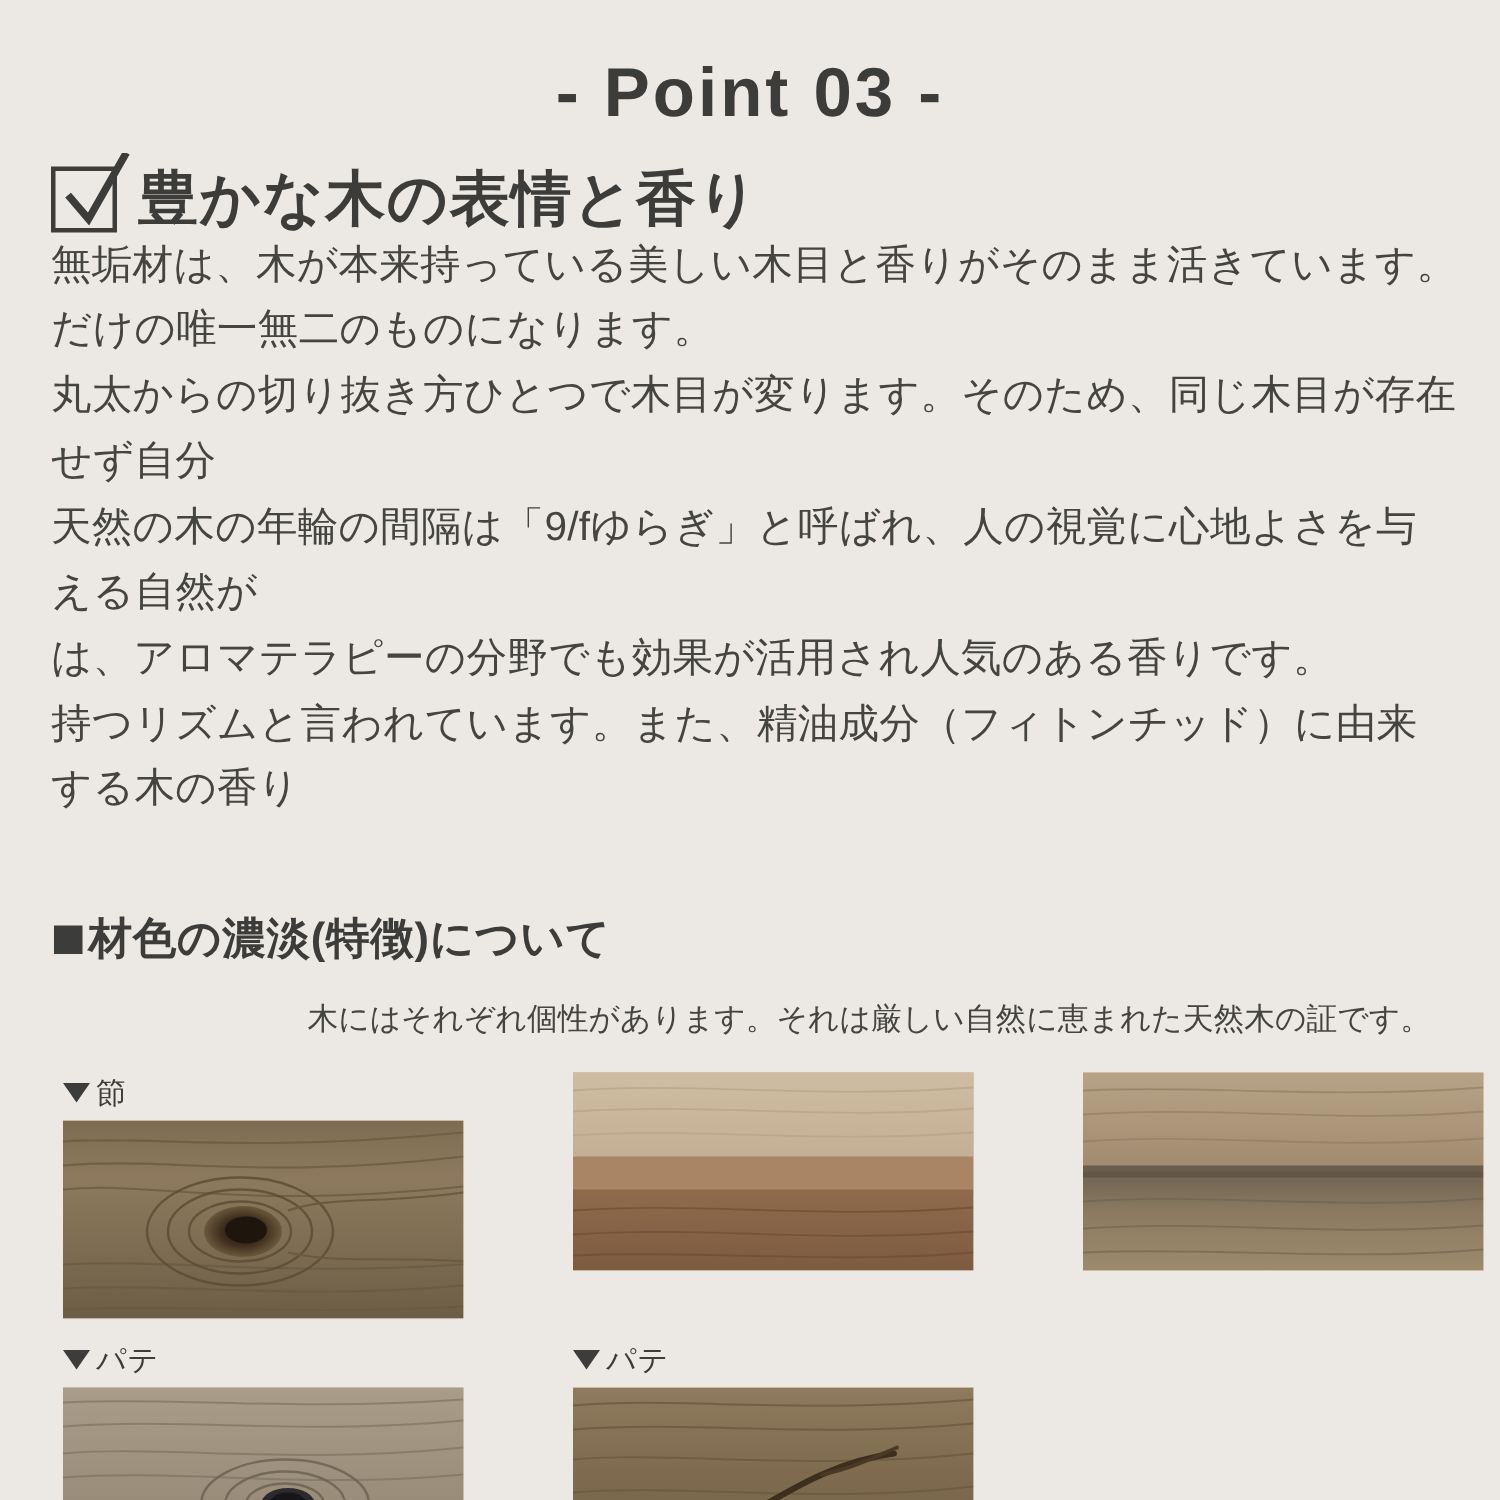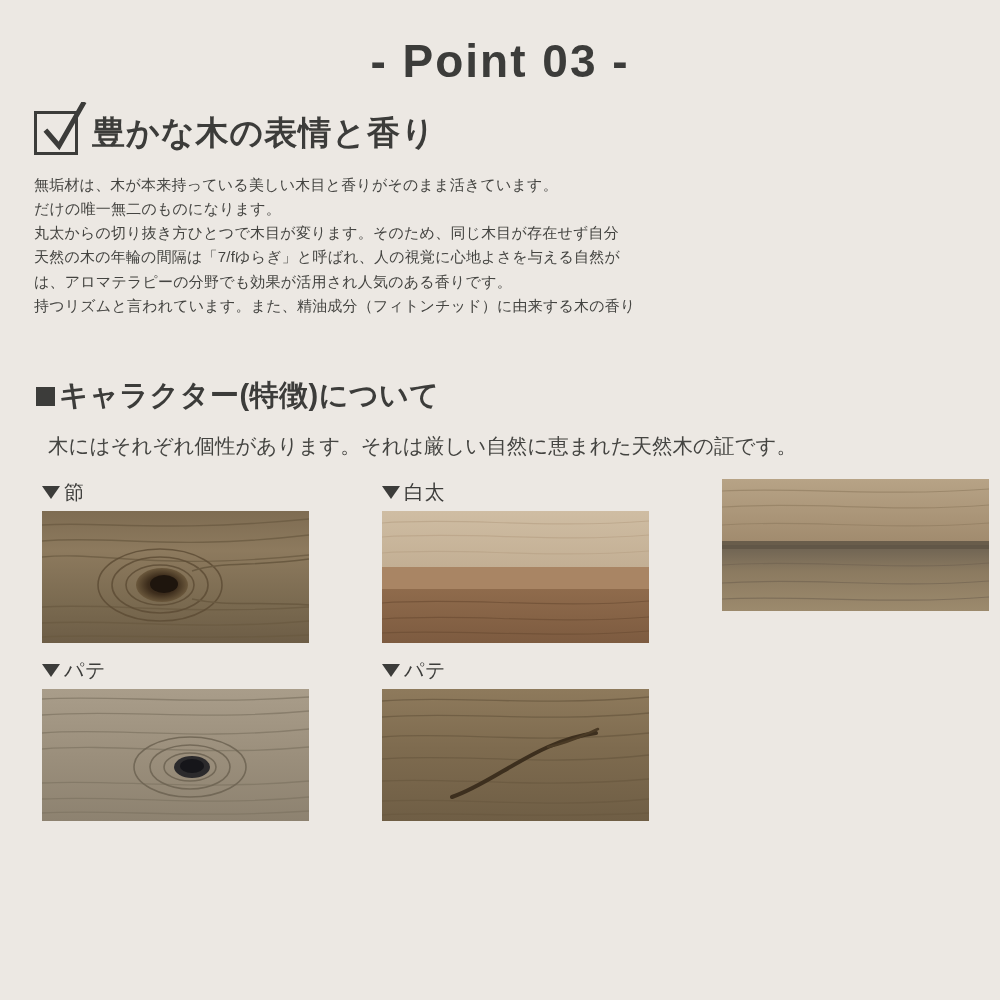--- a/index.html
+++ b/index.html
@@ -41,32 +41,31 @@
   .check-box {
     width: 44px;
     height: 44px;
     border: 3px solid #3c3c3a;
     position: relative;
     flex: 0 0 auto;
     margin-right: 14px;
   }
   .check-box svg { position: absolute; left: 4px; top: -12px; }
   .heading-text {
-    font-size: 33px;
+    font-size: 40px;
     font-weight: bold;
     color: #3c3c3a;
     letter-spacing: 1px;
     line-height: 1;
   }
 
   
   .body-block {
-    margin-top: 18px;
     padding-left: 6px;
-    font-size: 15px;
+    font-size: 27px;
     line-height: 1.62;
     color: #444441;
     letter-spacing: 0.2px;
   }
   .body-block p { margin: 0; }
   .body-block p + p { margin-top: 0px; }
 
   
   .section2 {
     margin-top: 58px;
@@ -87,21 +86,21 @@
     background: #3c3c3a;
     margin-right: 4px;
   }
   .section2-body {
     margin-top: 14px;
     padding-left: 8px;
     font-size: 20.5px;
     line-height: 1.6;
     color: #444441;
   }
-  .section2-body p { margin: 4px; }
+  .section2-body p { margin: 18px; text-align: right; }
 
   
   .grid {
     margin-top: 16px;
     padding-left: 6px;
     display: grid;
     grid-template-columns: 320px 320px 320px;
     column-gap: 20px;
     row-gap: 14px;
   }
@@ -144,29 +143,29 @@
         <polyline points="6,30 18,44 42,2" fill="none" stroke="#3c3c3a" stroke-width="5" stroke-linecap="square" stroke-linejoin="miter"></polyline>
       </svg>
     </div>
     <div class="heading-text">豊かな木の表情と香り</div>
   </div>
 
   <div class="body-block">
     <p>無垢材は、木が本来持っている美しい木目と香りがそのまま活きています。</p>
     <p>だけの唯一無二のものになります。</p>
     <p>丸太からの切り抜き方ひとつで木目が変ります。そのため、同じ木目が存在せず自分</p>
-    <p>天然の木の年輪の間隔は「7/fゆらぎ」と呼ばれ、人の視覚に心地よさを与える自然が</p>
+    <p>天然の木の年輪の間隔は「9/fゆらぎ」と呼ばれ、人の視覚に心地よさを与える自然が</p>
     <p>は、アロマテラピーの分野でも効果が活用され人気のある香りです。</p>
     <p>持つリズムと言われています。また、精油成分（フィトンチッド）に由来する木の香り</p>
   </div>
 
   <div class="section2">
     <div class="section2-heading">
       <span class="sq"></span>
-      <span>キャラクター(特徴)について</span>
+      <span>材色の濃淡(特徴)について</span>
     </div>
     <div class="section2-body">
       <p>木にはそれぞれ個性があります。それは厳しい自然に恵まれた天然木の証です。</p>
     </div>
 
     <div class="grid">
 
       <div class="cell">
         <div class="cell-label">
           <span class="tri"></span>
@@ -203,24 +202,20 @@
             </g>
             <ellipse cx="120" cy="74" rx="26" ry="17" fill="url(#knotg)"></ellipse>
             <ellipse cx="122" cy="73" rx="14" ry="9" fill="#1e150d"></ellipse>
             <path d="M150,60 C180,50 210,56 267,48" stroke="#6a5a41" stroke-width="1.4" fill="none"></path>
             <path d="M150,88 C185,96 215,90 267,94" stroke="#6a5a41" stroke-width="1.4" fill="none"></path>
           </svg>
         </div>
       </div>
 
       <div class="cell">
-        <div class="cell-label">
-          <span class="tri"></span>
-          <span>白太</span>
-        </div>
         <div class="swatch">
           <svg width="267" height="132" viewBox="0 0 267 132">
             <defs>
               <linearGradient id="s1" x1="0" y1="0" x2="0" y2="1">
                 <stop offset="0%" stop-color="#cfbda3"></stop>
                 <stop offset="100%" stop-color="#c2ae93"></stop>
               </linearGradient>
               <linearGradient id="s2" x1="0" y1="0" x2="0" y2="1">
                 <stop offset="0%" stop-color="#8f6b4c"></stop>
                 <stop offset="100%" stop-color="#7d5b40"></stop>

